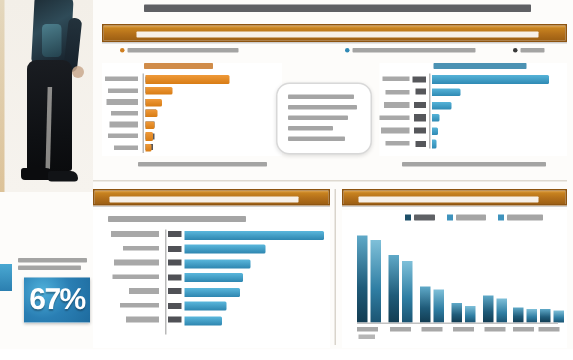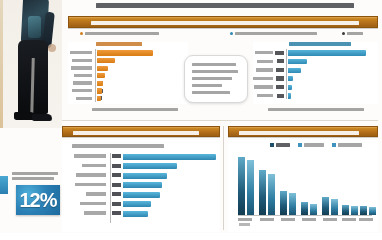--- a/index.html
+++ b/index.html
@@ -327,21 +327,21 @@
       </div>
     </div>
   </div>
 
   <div id="tilecap">
     <span class="tx" style="width:46px;height:3px;display:block;margin-bottom:2px;"></span>
     <span class="tx" style="width:42px;height:3px;display:block;"></span>
   </div>
 
   <div id="tile">
-    <span class="num">12%</span>
+    <span class="num">67%</span>
   </div>
 
   <div id="hdrBR" class="goldbar">
     <span class="tx white" style="position:absolute;left:10px;top:3.5px;width:120px;height:4px;"></span>
   </div>
 
   <div id="br">
     <div id="brleg">
       <div class="lgitem" style="left:0px;top:0px;">
         <span class="sq d1"></span>

